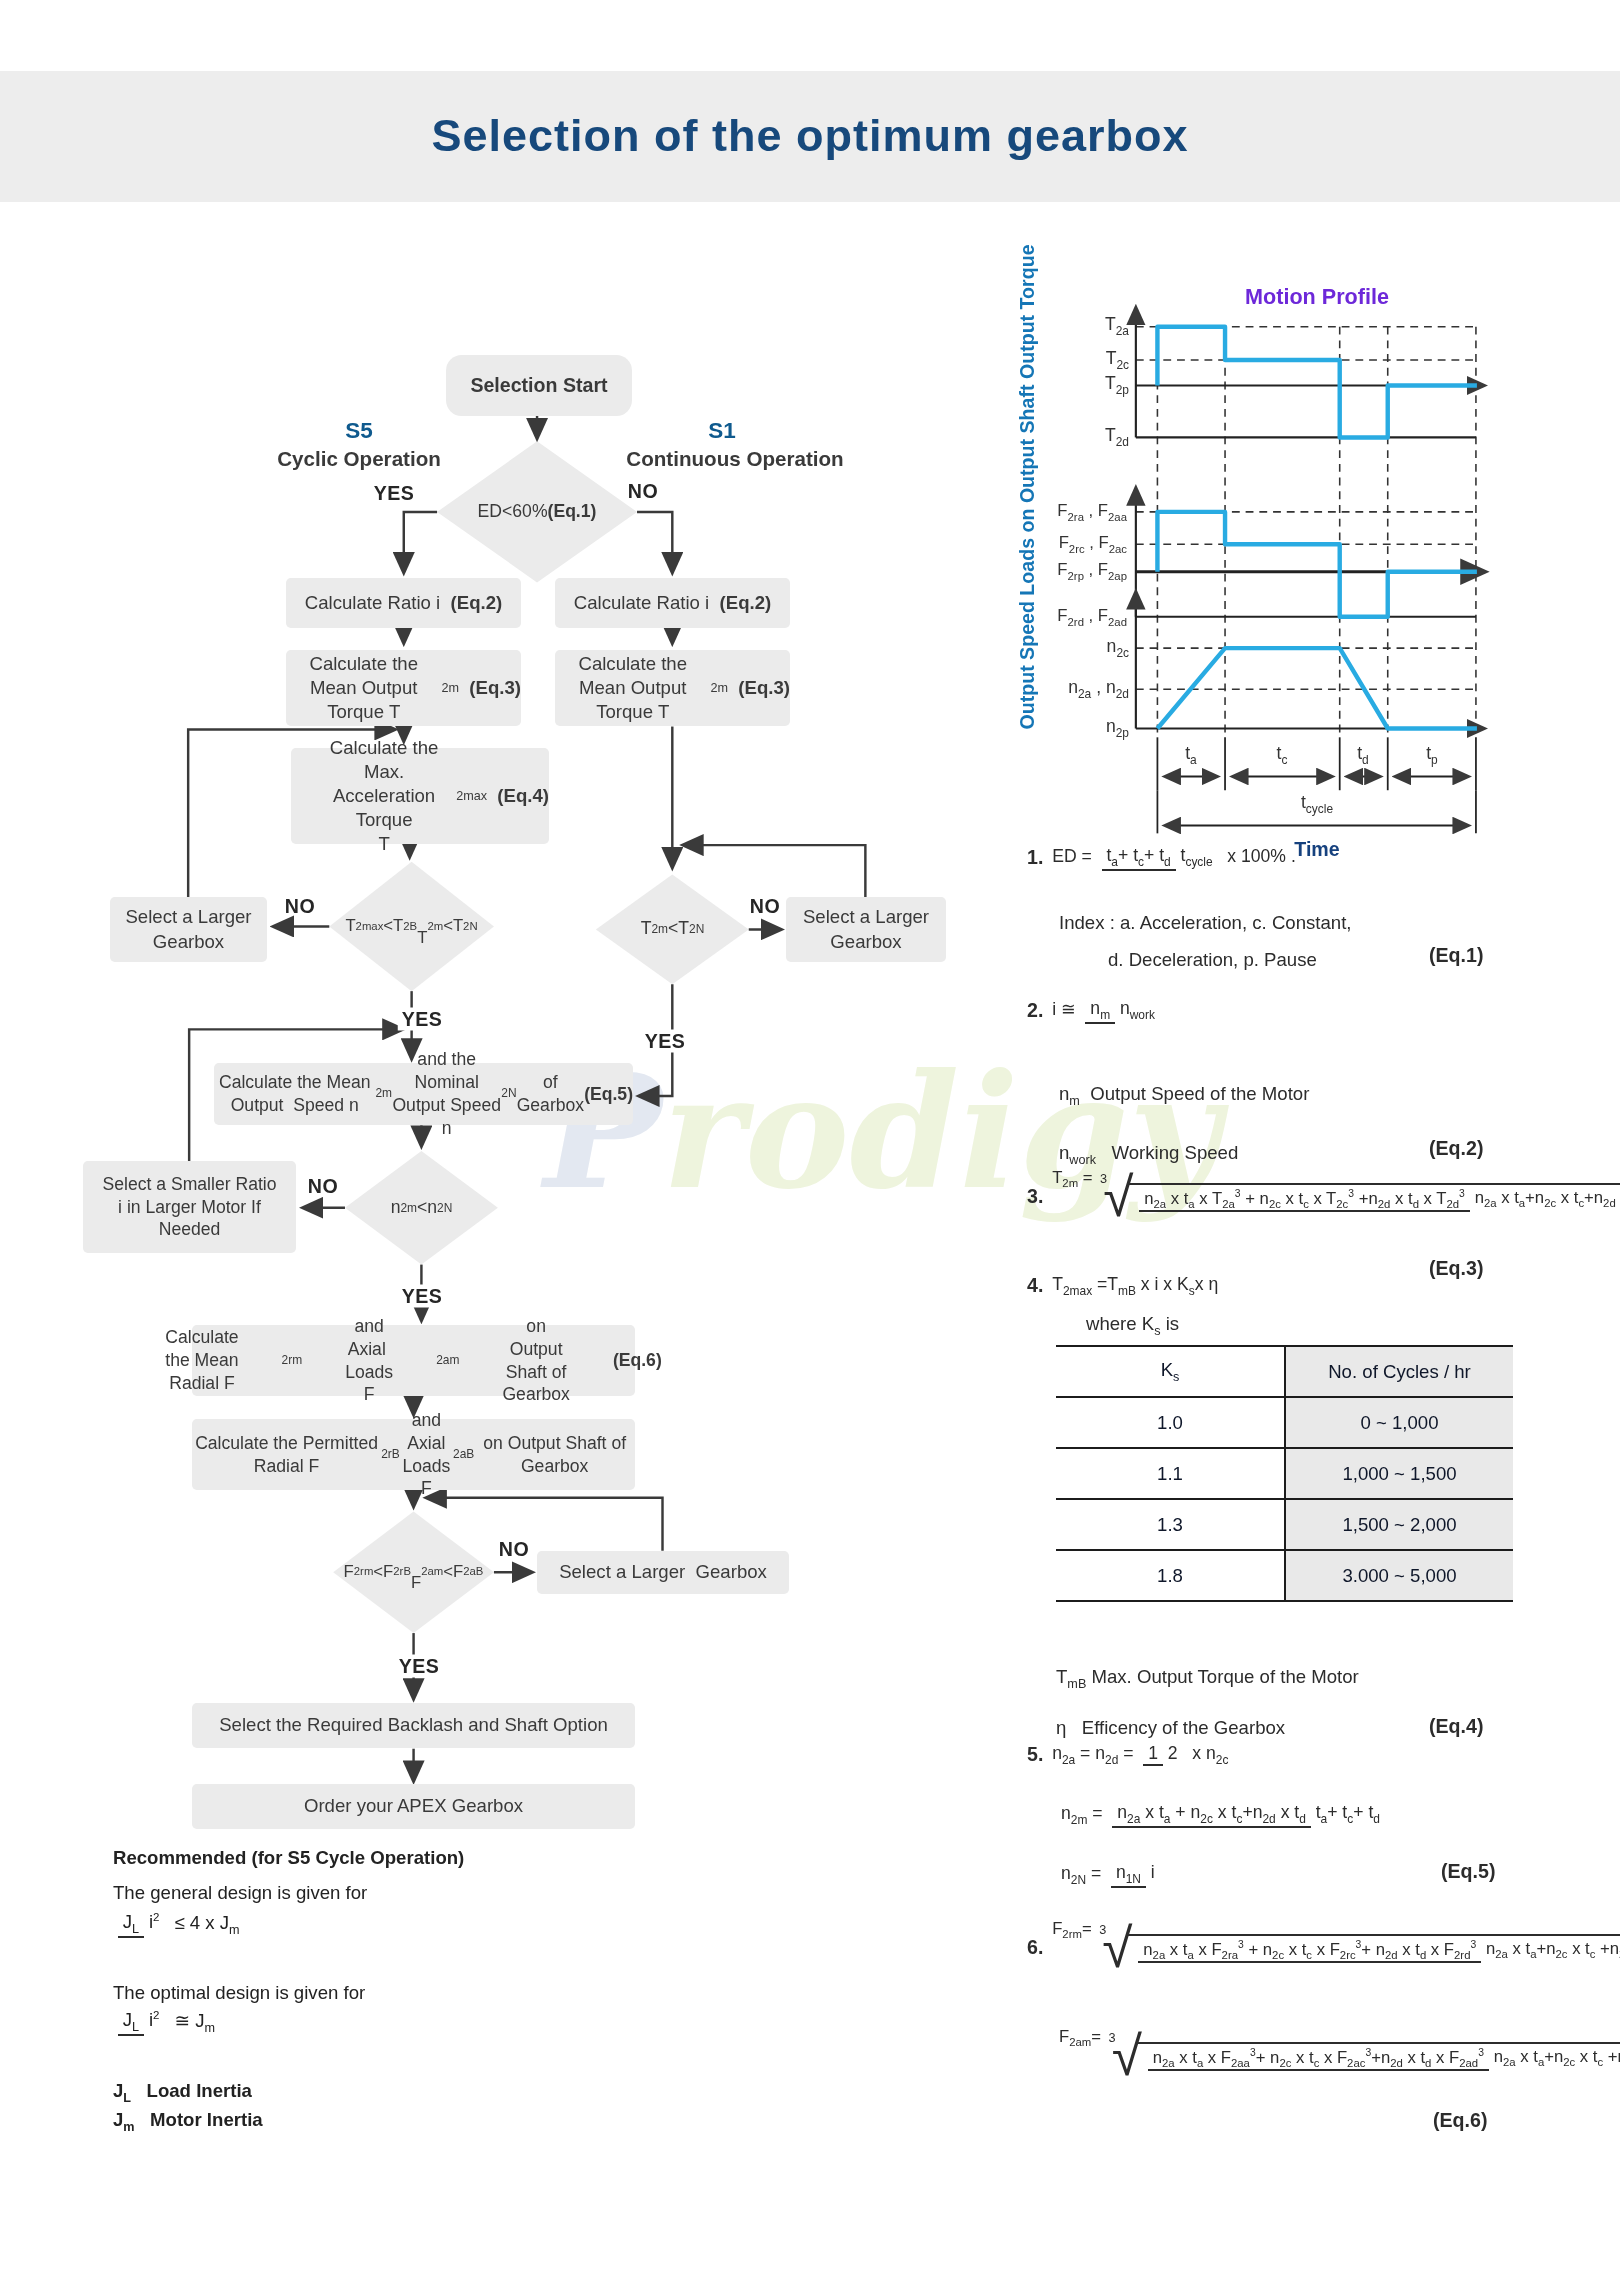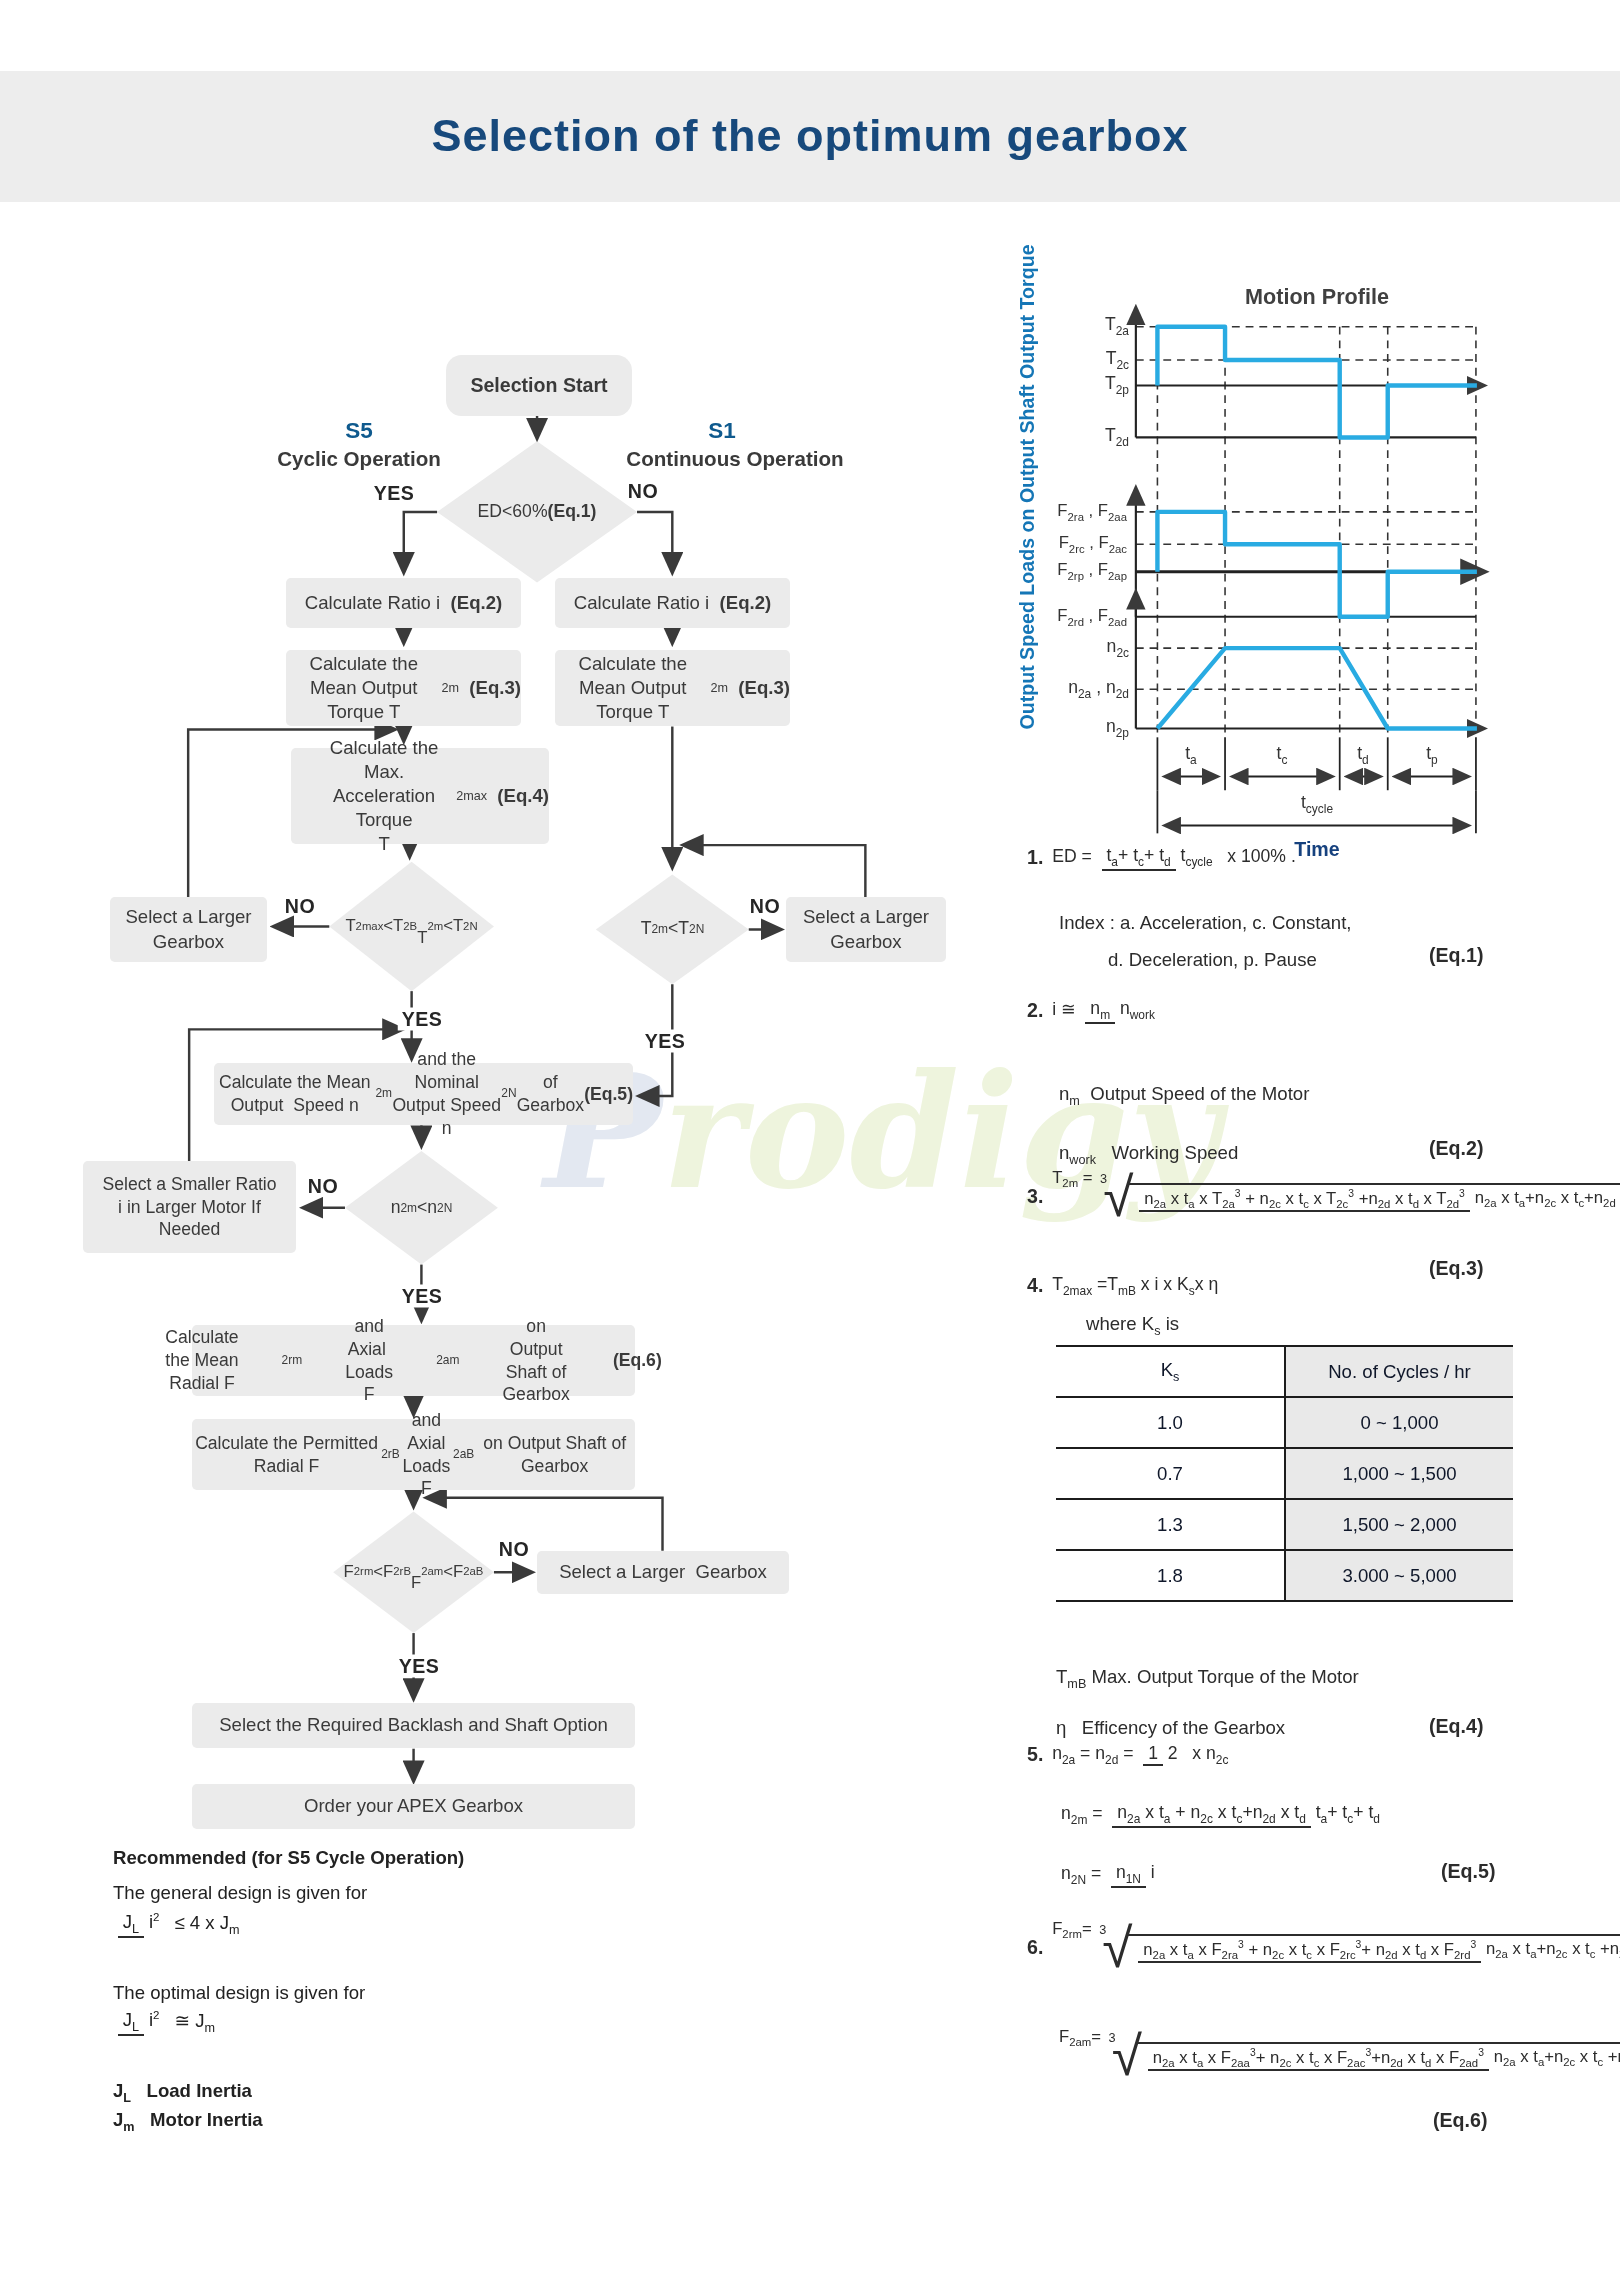--- a/index.html
+++ b/index.html
@@ -13,21 +13,21 @@
   .dmtxt{position:absolute;background:transparent;display:flex;align-items:center;justify-content:center;text-align:center;color:#3a3a3a;font-size:17.6px;line-height:1.35;}
   .lbl{position:absolute;transform:translate(-50%,-50%);white-space:nowrap;}
   .yn{font-weight:bold;font-size:19.6px;color:#262626;letter-spacing:0.5px;}
   .wbg{background:#fff;padding:0 3.9px;}
   .bcode{font-size:22.5px;font-weight:bold;color:#0f5a8e;}
   .bname{font-size:20.6px;font-weight:bold;color:#3a3a3a;}
   sub{font-size:68%;} sup{font-size:62%;}
   .clabel{position:absolute;transform:translate(-100%,-50%);font-size:17.6px;color:#333;white-space:nowrap;}
   .cl17{font-size:16.7px;}
   .tlabel{position:absolute;transform:translate(-50%,-50%);font-size:17.6px;color:#333;white-space:nowrap;}
-  #mp-title{position:absolute;left:1317px;top:297px;transform:translate(-50%,-50%);font-size:21.6px;font-weight:bold;color:#404040;white-space:nowrap;}
+  #mp-title{position:absolute;left:1317px;top:297px;transform:translate(-50%,-50%);font-size:21.6px;font-weight:bold;color:#6d28d9;white-space:nowrap;}
   #time-label{position:absolute;left:1317px;top:849px;transform:translate(-50%,-50%);font-size:19.6px;font-weight:bold;color:#16417e;}
   #vlabel{position:absolute;left:1027px;top:487px;transform:translate(-50%,-50%) rotate(-90deg);font-size:19.6px;font-weight:bold;color:#1576b6;white-space:nowrap;}
   .eq{position:absolute;font-size:17.6px;color:#2c2c2c;display:flex;align-items:center;white-space:nowrap;}
   .eqno{font-weight:bold;font-size:19.6px;margin-right:8.8px;}
   .eqtag{position:absolute;font-weight:bold;font-size:19.6px;color:#2c2c2c;}
   .eqdef{position:absolute;font-size:18.6px;color:#2c2c2c;white-space:nowrap;}
   .frac{display:inline-flex;flex-direction:row;vertical-align:middle;text-align:center;margin:0 4.9px;}
   .frac .nu{display:block;border-bottom:2px solid #2c2c2c;padding:0 4.9px;}
   .frac .de{display:block;padding:0 4.9px;}
   .rad{display:inline-flex;margin-left:2.9px;}
@@ -260,21 +260,21 @@
     <tbody>
         <tr class="hd">
       <td>K<sub>s</sub></td>
       <td class="c2">No. of Cycles / hr</td>
     </tr>
     <tr>
           <td>1.0</td>
           <td class="c2">0 ~ 1,000</td>
         </tr>
     <tr>
-          <td>0.7</td>
+          <td>1.1</td>
           <td class="c2">1,000 ~ 1,500</td>
         </tr>
     <tr>
           <td>1.3</td>
           <td class="c2">1,500 ~ 2,000</td>
         </tr>
     <tr class="last">
           <td>1.8</td>
           <td class="c2">3.000 ~ 5,000</td>
         </tr>

